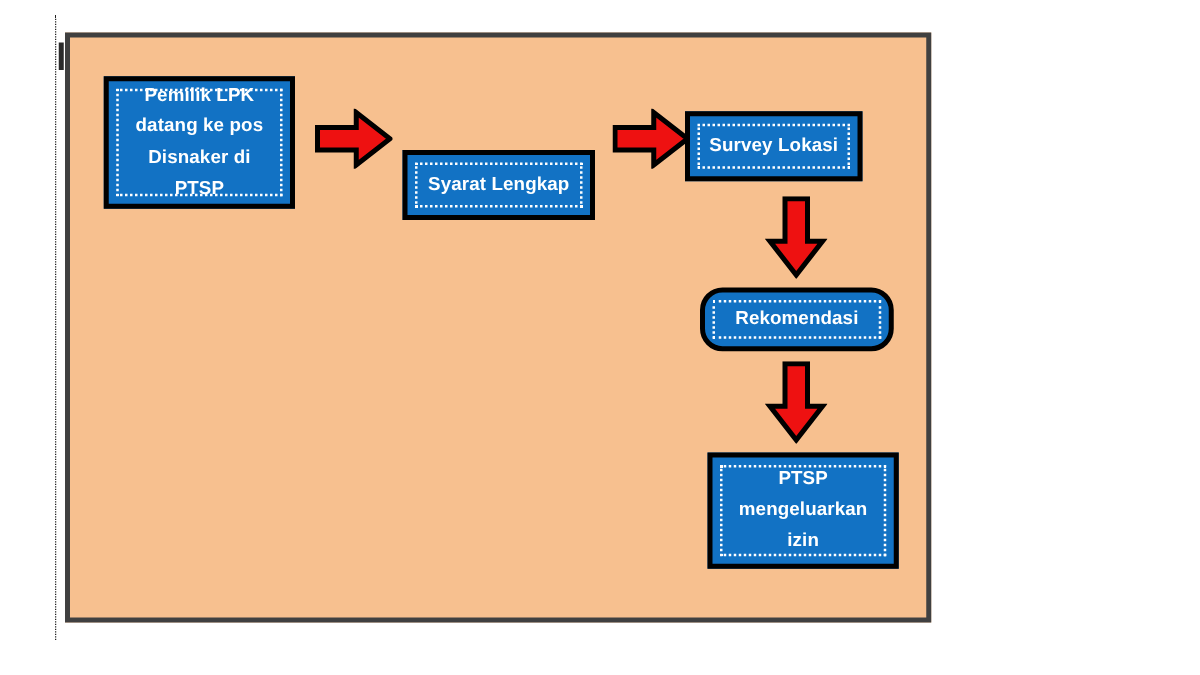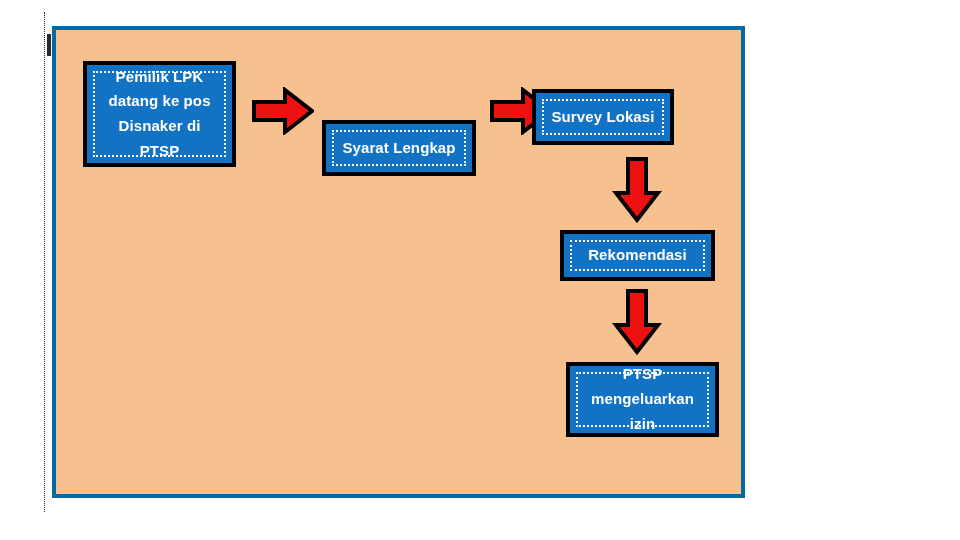--- a/index.html
+++ b/index.html
@@ -42,21 +42,21 @@
   }
 
   
   .panel {
     position: absolute;
     left: 52px;
     top: 26px;
     width: 693px;
     height: 472px;
     background: #F7C08F;
-    border: 4px solid #0369a1;
+    border: 4px solid #404040;
     box-sizing: border-box;
   }
 
   
   .node {
     position: absolute;
     background: #1272C4;
     border: 4px solid #000000;
     box-sizing: border-box;
     display: flex;
@@ -82,23 +82,23 @@
     line-height: 1.65;
     text-align: center;
     white-space: pre-line;
     letter-spacing: 0.1px;
     padding: 0 3px;
   }
 
   
   #node-pemilik  { left: 27px;  top: 31px;  width: 153px; height: 106px; }
   #node-syarat   { left: 266px; top: 62px;  width: 154px; height: 56px; margin-top: 28px; }
-  #node-survey   { left: 476px; top: 59px;  width: 142px; height: 56px; text-decoration: underline; }
-  #node-rekom    { left: 504px; top: 200px; width: 155px; height: 51px; }
-  #node-izin     { left: 510px; top: 332px; width: 153px; height: 75px; }
+  #node-survey   { left: 492px; top: 59px;  width: 142px; height: 56px; text-decoration: underline; }
+  #node-rekom    { left: 504px; top: 200px; width: 155px; height: 51px; border-radius: 18px; }
+  #node-izin     { left: 510px; top: 332px; width: 153px; height: 93px; }
 
   
   .arrow {
     position: absolute;
   }
   .arrow svg { display: block; }
 
   
   #arrow-1 { left: 196px; top: 57px;  width: 62px; height: 48px; }
   #arrow-2 { left: 434px; top: 57px;  width: 62px; height: 48px; }

